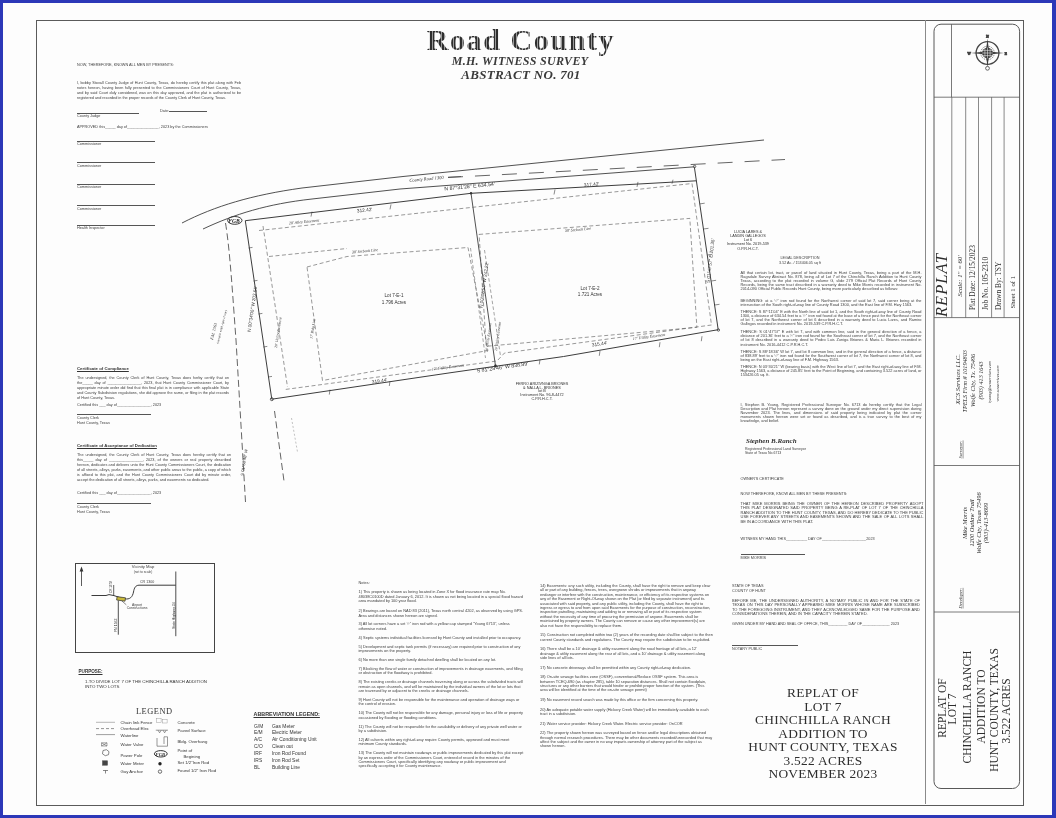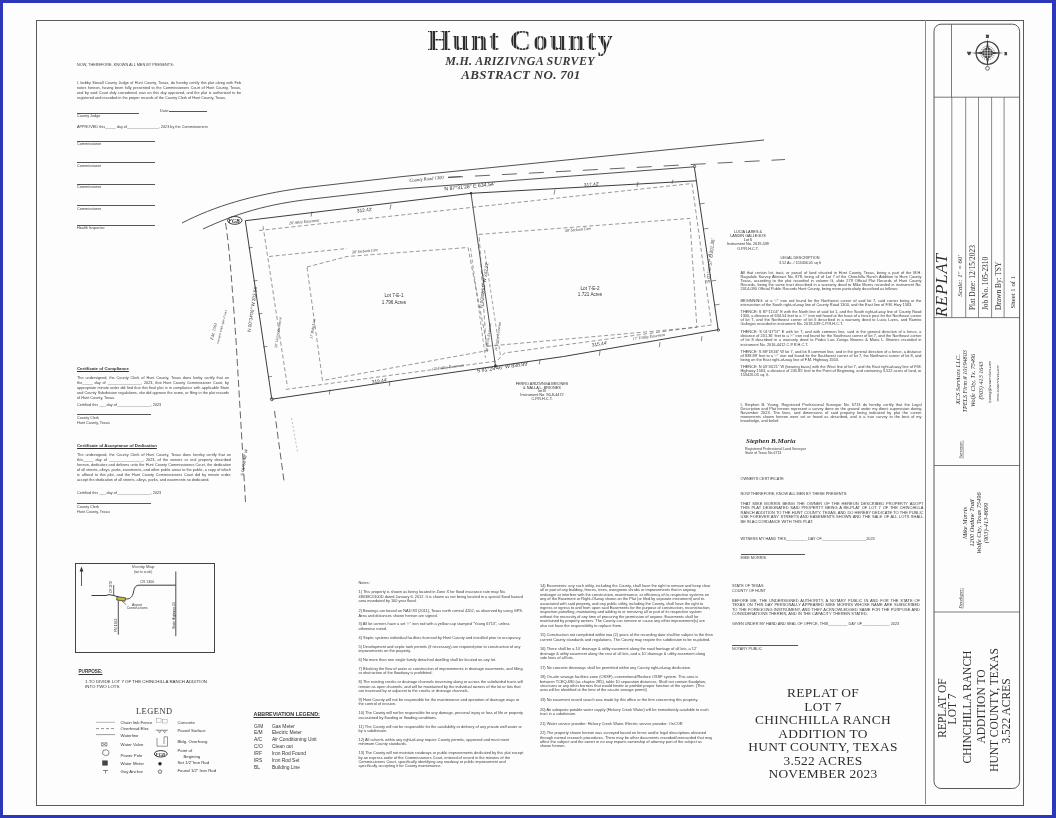--- a/index.html
+++ b/index.html
@@ -21,23 +21,23 @@
 <div class="abs" style="left:0;top:0;width:2.6px;height:818px;background:#2c38b8;"></div>
 
 <div class="abs" style="left:1051.6px;top:0;width:4.4px;height:818px;background:#2c38b8;"></div>
 
 <div class="abs" style="left:0;top:815.2px;width:1056px;height:2.8px;background:#2c38b8;"></div>
 
 <div class="abs" style="left:36.3px;top:19.5px;width:985.8px;height:784.5px;border:1px solid #5a5a5a;"></div>
 
 <div class="abs" style="left:925.4px;top:19.5px;width:0.9px;height:784.5px;background:#8a8a8a;"></div>
 
-<div class="abs ser" style="left:271px;top:22.5px;width:500px;text-align:center;font-size:30px;font-weight:bold;letter-spacing:1.6px;background:repeating-linear-gradient(90deg,#2e2e2e 0 2.1px,#999 2.1px 3px);-webkit-background-clip:text;background-clip:text;color:transparent;">Hunt County</div>
-
-<div class="abs ser" style="left:271px;top:54.2px;width:498px;text-align:center;font-size:12px;font-style:italic;font-weight:bold;letter-spacing:0.3px;color:#3a3a3a;">M.H. ARIZIVNGA SURVEY</div>
+<div class="abs ser" style="left:271px;top:22.5px;width:500px;text-align:center;font-size:30px;font-weight:bold;letter-spacing:1.6px;background:repeating-linear-gradient(90deg,#2e2e2e 0 2.1px,#999 2.1px 3px);-webkit-background-clip:text;background-clip:text;color:transparent;">Road County</div>
+
+<div class="abs ser" style="left:271px;top:54.2px;width:498px;text-align:center;font-size:12px;font-style:italic;font-weight:bold;letter-spacing:0.3px;color:#3a3a3a;">M.H. WITNESS SURVEY</div>
 
 <div class="abs ser" style="left:271px;top:67px;width:500px;text-align:center;font-size:13px;font-style:italic;font-weight:bold;letter-spacing:0.3px;color:#3a3a3a;">ABSTRACT NO. 701</div>
 
 <div class="abs t" style="left:77px;top:62.5px;width:220px;">NOW, THEREFORE, KNOWN ALL MEN BY PRESENTS:</div>
 
 <div class="abs t tj" style="left:77px;top:80.5px;width:164px;">I, bobby Stovall County Judge of Hunt County, Texas, do hereby certify this plat along with Feb notes hereon, having been fully presented to the Commissioners Court of Hunt County, Texas, and by said Court duly considered, was on this day approved, and the plat is authorized to be registered and recorded in the proper records of the County Clerk of Hunt County, Texas.</div>
 
 <div class="abs sig" style="left:77px;top:112.5px;width:62px;"></div>
 
 <div class="abs t" style="left:160px;top:108.5px;">Date:<span style="display:inline-block;width:38px;border-bottom:0.8px solid #555;"></span></div>
@@ -88,21 +88,21 @@
 <div class="abs t tj" style="left:740.5px;top:309.5px;width:181px;font-size:3.9px;line-height:1.08;">THENCE: S 87°11'04" E with the North line of said lot 1, and the South right-of-way line of County Road 1300, a distance of 634.54 feet to a ½" iron rod found at the base of a fence post for the Northeast corner of lot 7, and the Northwest corner of lot 6 described in a warranty deed to Lucia Lares, and Ramiro Gallegos recorded in instrument No. 2019-539 C.P.R.H.C.T.</div>
 
 <div class="abs t tj" style="left:740.5px;top:330px;width:181px;font-size:3.9px;line-height:1.08;">THENCE: S 01°47'57" E with lot 7, and with common line, said in the general direction of a fence, a distance of 201.36' feet to a ½" iron rod found for the Southeast corner of lot 7, and the Northeast corner of lot 8 described in a warranty deed to Pedro Luis Zuniga Briones &amp; Maria L. Briones recorded in instrument No. 2016-4412 C.P.R.H.C.T.</div>
 
 <div class="abs t tj" style="left:740.5px;top:350px;width:181px;font-size:3.9px;line-height:1.08;">THENCE: S 88°18'46" W lot 7, and lot 8 common line, and in the general direction of a fence, a distance of 838.89' feet to a ½" iron rod found for the Southwest corner of lot 7, the Northwest corner of lot 8, and being on the East right-of-way line of F.M. Highway 1563.</div>
 
 <div class="abs t tj" style="left:740.5px;top:364.5px;width:181px;font-size:3.9px;line-height:1.08;">THENCE: N 03°30'21" W (bearing basis) with the West line of lot 7, and the East right-of-way line of F.M. Highway 1563, a distance of 245.85' feet to the Point of Beginning, and containing 3.522 acres of land, or 153426.05 sq. ft.</div>
 
 <div class="abs t tj" style="left:740.5px;top:402.5px;width:181px;font-size:3.9px;line-height:1.08;">I, Stephen B. Young, Registered Professional Surveyor No. 6713 do hereby certify that the Legal Description and Plat hereon represent a survey done on the ground under my direct supervision during November 2023. The lines, and dimensions of said property being indicated by plat the corner monuments shown hereon were set or found as described, and is a true survey to the best of my knowledge, and belief.</div>
 
-<div class="abs ser" style="left:746px;top:436.5px;font-size:7px;font-style:italic;font-weight:bold;color:#333;">Stephen B.Maria</div>
+<div class="abs ser" style="left:746px;top:436.5px;font-size:7px;font-style:italic;font-weight:bold;color:#333;">Stephen B.Ranch</div>
 <div class="abs t" style="left:745px;top:446.5px;font-size:3.5px;line-height:1.2;">Registered Professional Land Surveyor<br>State of Texas No.6713</div>
 
 <div class="abs t" style="left:740.5px;top:476.5px;">OWNER'S CERTIFICATE</div>
 
 <div class="abs t" style="left:740.5px;top:492px;">NOW THEREFORE, KNOW ALL MEN BY THESE PRESENTS:</div>
 
 <div class="abs t tj" style="left:740.5px;top:501.5px;width:183px;font-size:4px;line-height:1.15;">THAT  MIKE MORRIS BEING  THE OWNER OF THE HEREON DESCRIBED PROPERTY ADOPT THIS PLAT DESIGNATED SAID PROPERTY BEING A RE-PLAT OF  LOT 7 OF THE CHINCHILLA RANCH  ADDITION  TO THE HUNT COUNTY, TEXAS, AND DO HEREBY DEDICATE  TO THE  PUBLIC USE FOREVER ANY STREETS AND EASEMENTS SHOWN AND THE SALE OF ALL LOTS SHALL BE IN ACCORDANCE WITH THIS PLAT.</div>
 
 <div class="abs t" style="left:740.5px;top:536.5px;">WITNESS MY HAND THIS__________ DAY OF_____________________2023</div>
 

